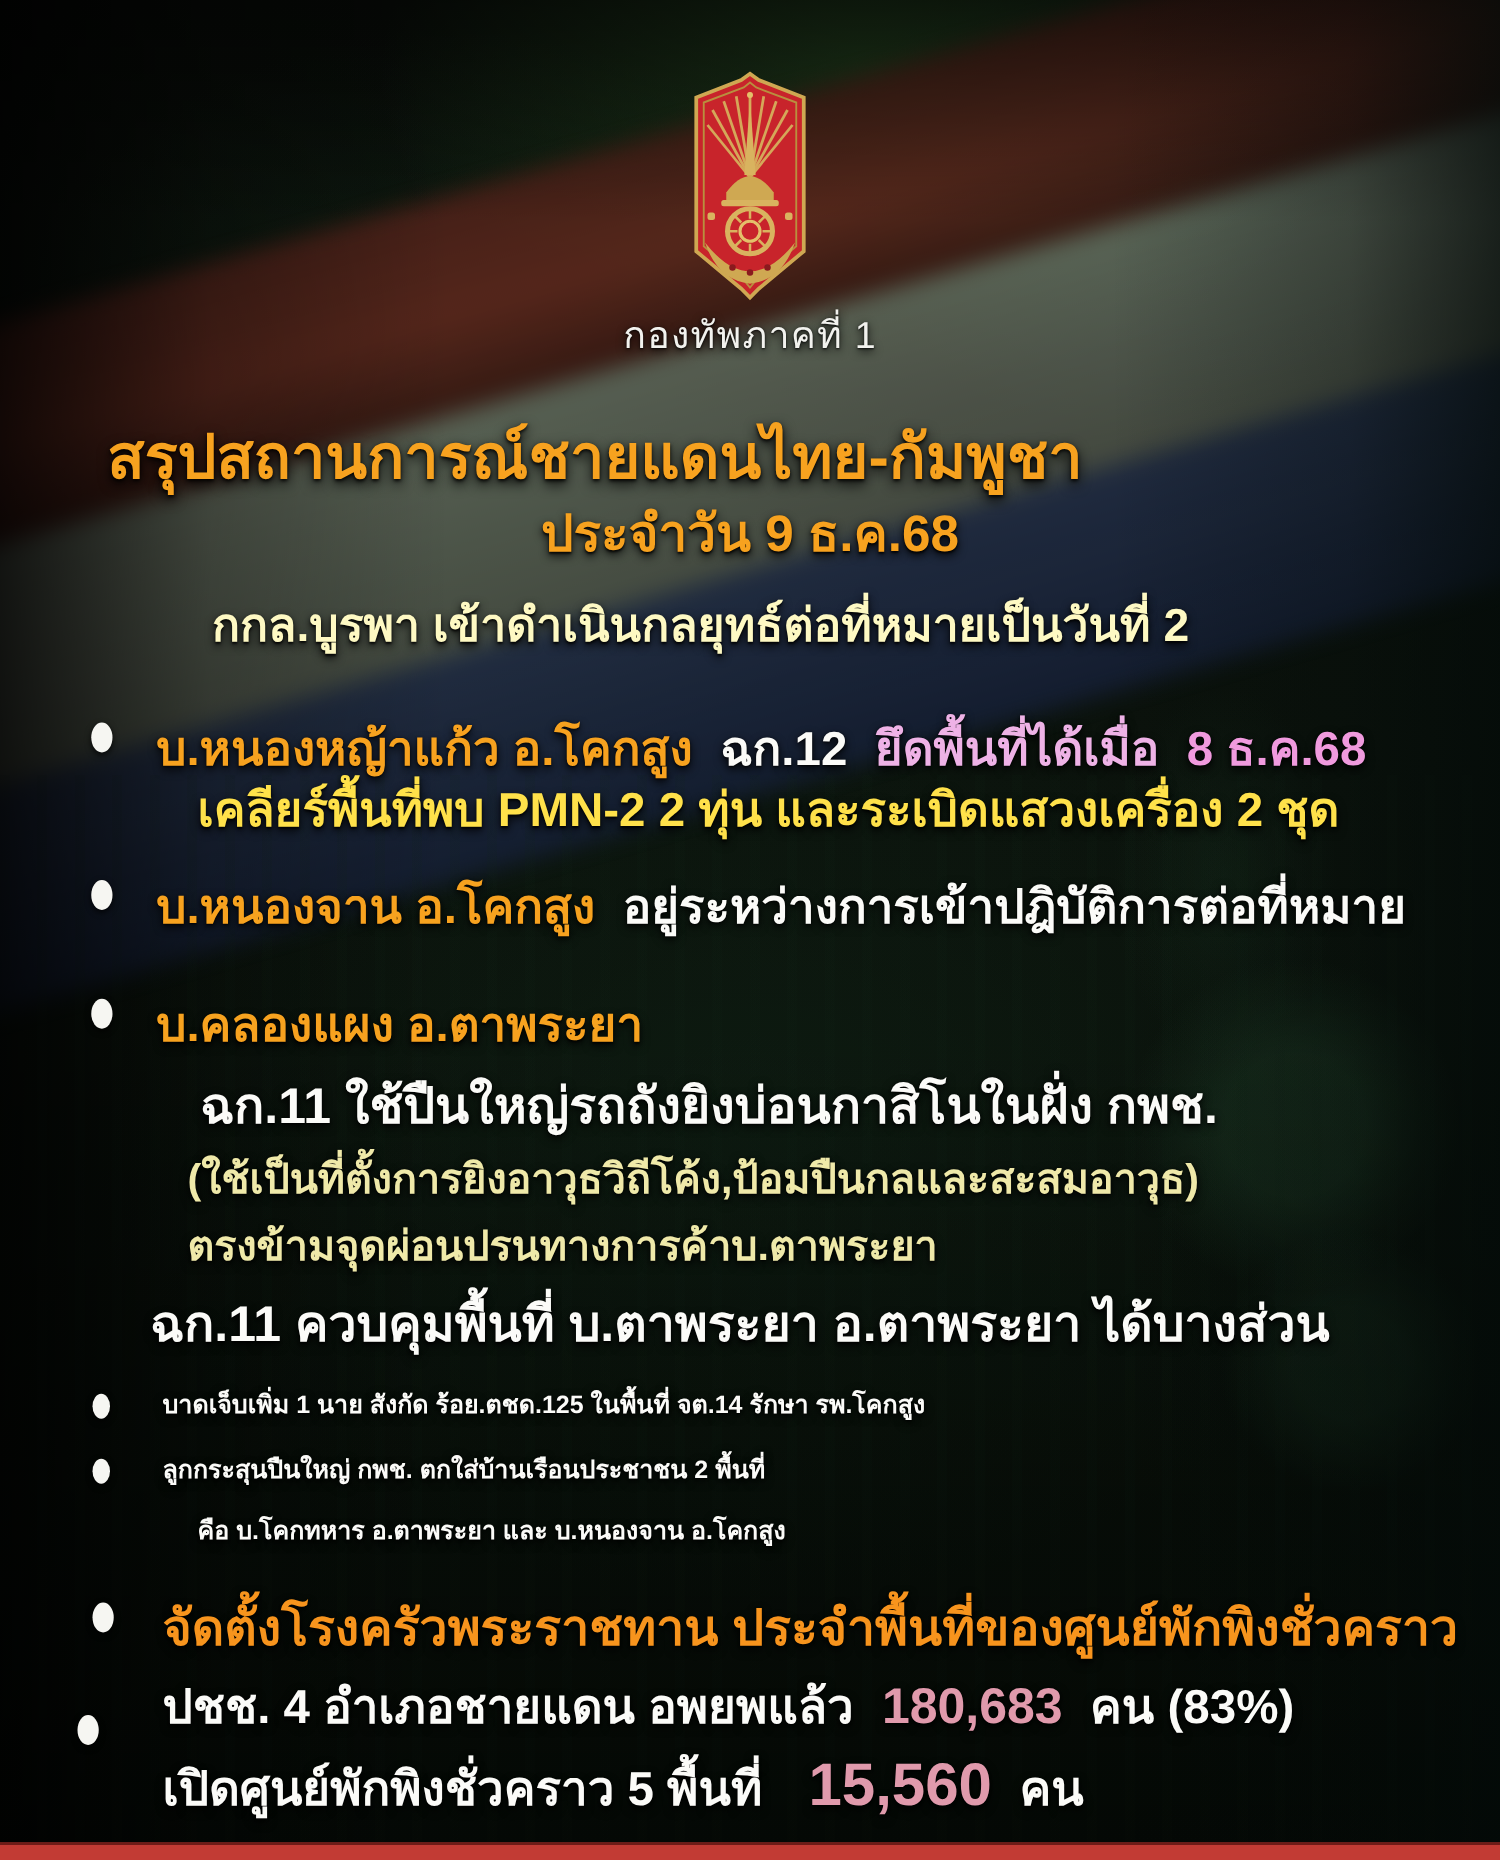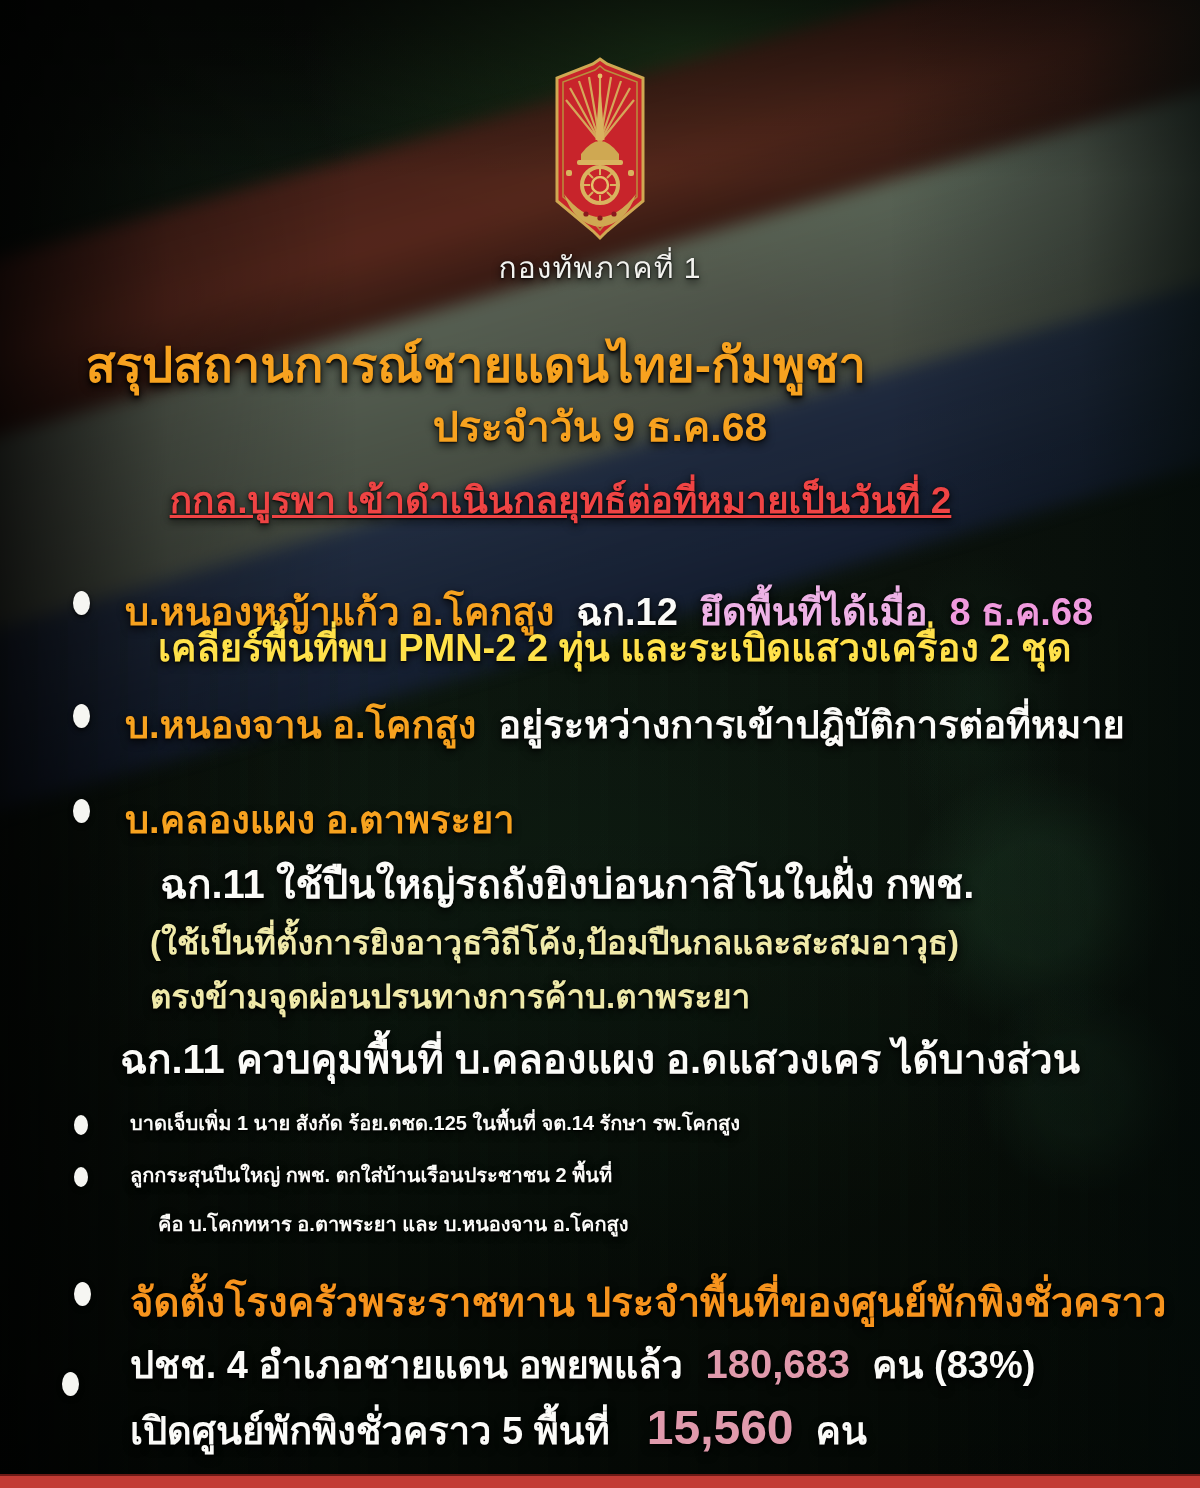--- a/index.html
+++ b/index.html
@@ -53,21 +53,21 @@
   .sh{text-shadow:0 3px 8px rgba(0,0,0,.9),0 1px 2px rgba(0,0,0,.85);}
   .emblem{position:absolute;left:546px;top:22px;width:108px;height:188px;}
   .unit-label{position:absolute;left:0;width:1200px;top:212px;text-align:center;
     color:#f2f2ee;font-size:30px;letter-spacing:1px;}
   .title{position:absolute;left:0;width:952px;top:294px;text-align:center;margin:0;
     font-size:49px;font-weight:bold;
     text-shadow:0 4px 10px rgba(0,0,0,.95),0 2px 3px rgba(0,0,0,.9);}
   .subtitle{position:absolute;left:0;width:1200px;top:362px;text-align:center;
     font-size:41px;font-weight:bold;}
   .intro{position:absolute;left:0;width:1121px;top:438px;text-align:center;
-    color:#ef4444;font-size:37px;font-weight:600;text-decoration:underline;}
+    color:#fef9c3;font-size:37px;font-weight:600;}
   .row{position:absolute;white-space:nowrap;font-weight:bold;}
   .dot{position:absolute;width:17px;height:24px;border-radius:50%;background:#f6f6f2;
     box-shadow:0 2px 5px rgba(0,0,0,.8);}
   .dot-sm{width:14px;height:20px;}
   .seg{display:inline-block;}
   .seg + .seg{margin-left:.3em;}
   .t-gold{color:#f7a21f;}
   .t-orange{color:#f7941d;}
   .t-white{color:#fbfbf8;}
   .t-yellow{color:#ffe14a;}
@@ -133,21 +133,21 @@
       <rect x="20" y="116" width="6" height="6" rx="2" fill="#d9b35f"></rect>
       <rect x="82" y="116" width="6" height="6" rx="2" fill="#d9b35f"></rect>
     </svg>
   </div>
 
   <div class="unit-label sh">กองทัพภาคที่ 1</div>
   <h1 class="title t-gold">สรุปสถานการณ์ชายแดนไทย-กัมพูชา</h1>
   <div class="subtitle t-gold sh">ประจำวัน 9 ธ.ค.68</div>
   <div class="intro sh">กกล.บูรพา เข้าดำเนินกลยุทธ์ต่อที่หมายเป็นวันที่ 2</div>
 
-  <div class="row fs38 sh" style="left:125px;top:549px;text-align:center;">
+  <div class="row fs38 sh" style="left:125px;top:536px;text-align:center;">
     <span class="dot" style="left:-52px;top:10px;"></span>
     <span class="seg t-gold">บ.หนองหญ้าแก้ว อ.โคกสูง</span>
     <span class="seg t-white">ฉก.12</span>
     <span class="seg t-pink-light">ยึดพื้นที่ได้เมื่อ</span>
     <span class="seg t-pink">8 ธ.ค.68</span>
   </div>
   <div class="row fs38 sh" style="left:158px;top:585px;">
     <span class="t-yellow">เคลียร์พื้นที่พบ PMN-2 2 ทุ่น และระเบิดแสวงเครื่อง 2 ชุด</span>
   </div>
 
@@ -164,21 +164,21 @@
   <div class="row fs40 sh" style="left:160px;top:820px;">
     <span class="t-white">ฉก.11 ใช้ปืนใหญ่รถถังยิงบ่อนกาสิโนในฝั่ง กพช.</span>
   </div>
   <div class="row fs33 sh" style="left:150px;top:938px;">
     <span class="t-pale">ตรงข้ามจุดผ่อนปรนทางการค้าบ.ตาพระยา</span>
   </div>
   <div class="row fs33 sh" style="left:150px;top:884px;">
     <span class="t-pale">(ใช้เป็นที่ตั้งการยิงอาวุธวิถีโค้ง,ป้อมปืนกลและสะสมอาวุธ)</span>
   </div>
   <div class="row fs40 sh" style="left:120px;top:995px;">
-    <span class="t-white">ฉก.11 ควบคุมพื้นที่ บ.คลองแผง อ.ดแสวงเคร ได้บางส่วน</span>
+    <span class="t-white">ฉก.11 ควบคุมพื้นที่ บ.ตาพระยา อ.ตาพระยา ได้บางส่วน</span>
   </div>
 
   <div class="row fs32 sh" style="left:130px;top:1075px;">
     <span class="dot dot-sm" style="left:-56px;top:8px;"></span>
     <span class="t-white">บาดเจ็บเพิ่ม 1 นาย สังกัด ร้อย.ตชด.125 ในพื้นที่ จต.14 รักษา รพ.โคกสูง</span>
   </div>
 
   <div class="row fs32 sh" style="left:130px;top:1127px;">
     <span class="dot dot-sm" style="left:-56px;top:8px;"></span>
     <span class="t-white">ลูกกระสุนปืนใหญ่ กพช. ตกใส่บ้านเรือนประชาชน 2 พื้นที่</span>

